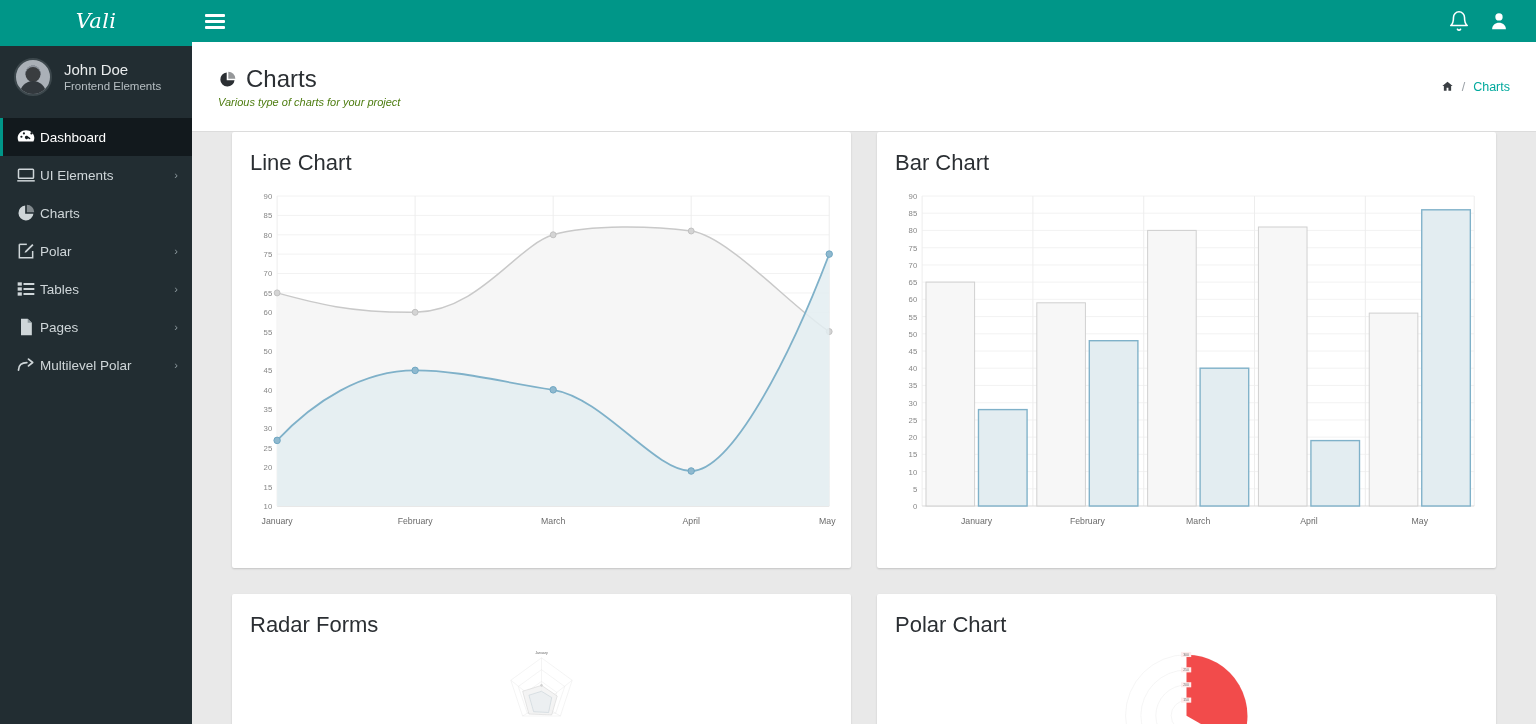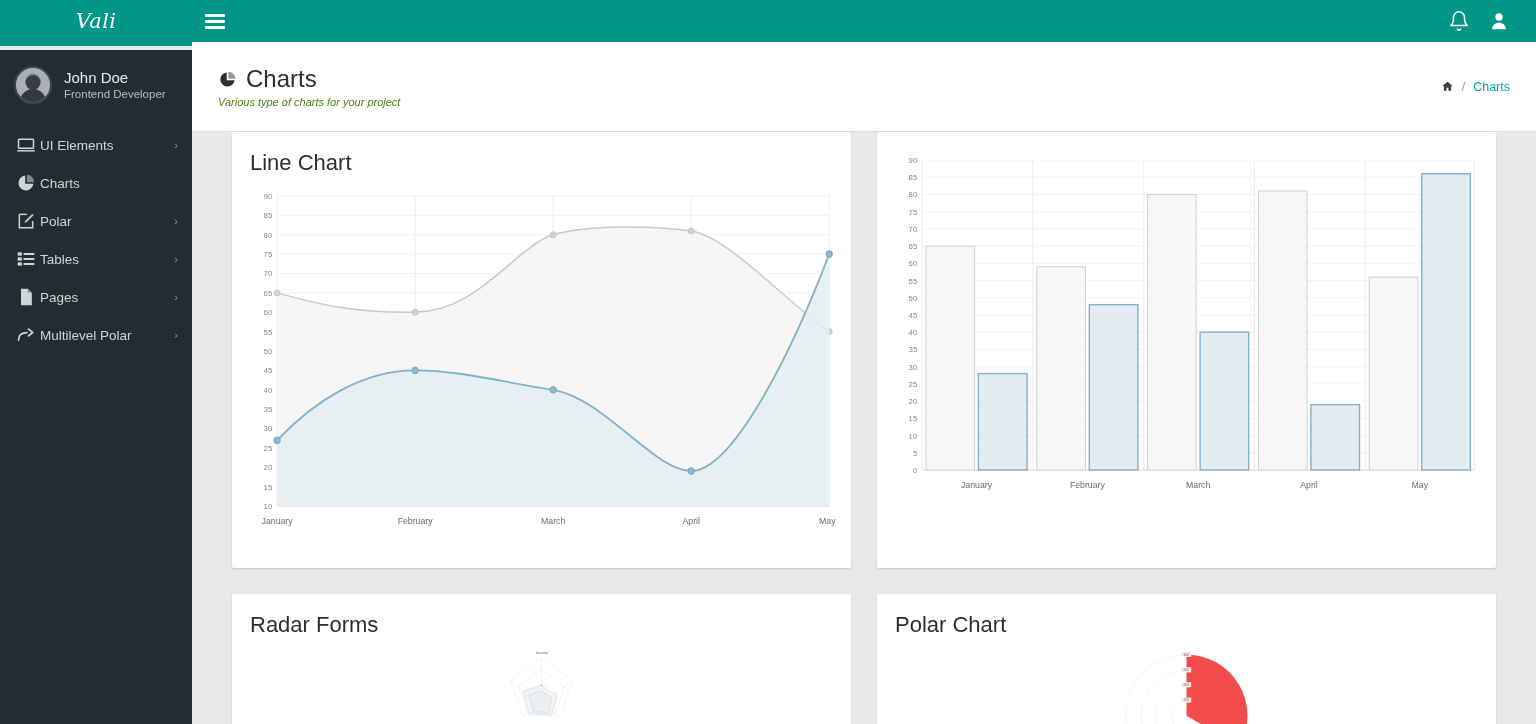--- a/index.html
+++ b/index.html
@@ -25,21 +25,21 @@
   }
   .topbar-right { margin-left: auto; display: flex; align-items: center; gap: 18px; padding-right: 26px; }
   .ticon { width: 22px; height: 22px; display: flex; align-items: center; justify-content: center; cursor: pointer; }
   .hamburger { width: 34px; height: 42px; margin-left: 6px; display: flex; flex-direction: column;
     align-items: center; justify-content: center; gap: 3px; cursor: pointer; }
   .hamburger span { display: block; width: 20px; height: 3px; background: #fff; border-radius: 1px; }
 
   
   .sidebar {
     position: absolute; top: 42px; left: 0; width: 192px; bottom: 0;
-    background: #222d32; z-index: 20; overflow: hidden; margin-top: 8px;
+    background: #222d32; z-index: 20; overflow: hidden;
   }
   .profile { display: flex; align-items: center; gap: 12px; padding: 16px 14px 18px 14px; }
   .avatar {
     width: 38px; height: 38px; border-radius: 50%;
     background: radial-gradient(circle at 50% 38%, #8c939c 0 28%, #aab0b7 29% 100%);
     border: 2px solid #3c474c; position: relative; overflow: hidden; flex: 0 0 auto;
   }
   .avatar::before { content:""; position:absolute; left:50%; top:7px; width:15px; height:15px;
     border-radius:50%; background:#3a3d40; transform:translateX(-50%); }
   .avatar::after { content:""; position:absolute; left:50%; bottom:-3px; width:26px; height:16px;
@@ -114,26 +114,35 @@
         </svg>
       </div>
     </div>
   </div>
 
   <div class="sidebar">
     <div class="profile">
       <div class="avatar"></div>
       <div>
         <div class="pname">John Doe</div>
-        <div class="prole">Frontend Developer</div>
+        <div class="prole">Frontend Elements</div>
       </div>
     </div>
 
     <div class="nav">
 
+      <div class="nav-item active">
+        <span class="nav-ico">
+          <svg viewBox="0 0 24 24" width="14" height="14" fill="#ffffff">
+            <path d="M12 4C6.5 4 2 8.2 2 13.3c0 1.5.4 2.9 1.1 4.2h17.8c.7-1.3 1.1-2.7 1.1-4.2C22 8.2 17.5 4 12 4zm-5.5 9a1.3 1.3 0 1 1 0-2.6 1.3 1.3 0 0 1 0 2.6zm3-4a1.3 1.3 0 1 1 0-2.6 1.3 1.3 0 0 1 0 2.6zm6.8 5.7-1.9-1.3a2 2 0 1 1-1.1-2.8l3.7 2.6a.9.9 0 0 1-.7 1.5zm2.2-5.7a1.3 1.3 0 1 1 0-2.6 1.3 1.3 0 0 1 0 2.6z"></path>
+          </svg>
+        </span>
+        <span class="nav-label">Dashboard</span>
+        <span class="caret"></span>
+      </div>
 
       <div class="nav-item">
         <span class="nav-ico">
           <svg viewBox="0 0 24 24" width="14" height="14" fill="none" stroke="#cfd6d9" stroke-width="1.8">
             <rect x="3" y="5" width="18" height="11" rx="1"></rect>
             <line x1="1.5" y1="19" x2="22.5" y2="19"></line>
           </svg>
         </span>
         <span class="nav-label">UI Elements</span>
         <span class="caret">›</span>
@@ -300,20 +309,21 @@
               <text class="xtick" x="174" y="338" text-anchor="middle">February</text>
               <text class="xtick" x="316" y="338" text-anchor="middle">March</text>
               <text class="xtick" x="458" y="338" text-anchor="middle">April</text>
               <text class="xtick" x="598" y="338" text-anchor="middle">May</text>
             </g>
           </svg>
         </div>
       </div>
 
       <div class="card">
+        <div class="card-head">Bar Chart</div>
         <div class="chart-box">
           <svg viewBox="0 0 608 372" preserveAspectRatio="none">
             <g>
               <line class="grid" x1="32" y1="10" x2="600" y2="10"></line>
               <line class="grid" x1="32" y1="27.2" x2="600" y2="27.2"></line>
               <line class="grid" x1="32" y1="44.4" x2="600" y2="44.4"></line>
               <line class="grid" x1="32" y1="61.7" x2="600" y2="61.7"></line>
               <line class="grid" x1="32" y1="78.9" x2="600" y2="78.9"></line>
               <line class="grid" x1="32" y1="96.1" x2="600" y2="96.1"></line>
               <line class="grid" x1="32" y1="113.3" x2="600" y2="113.3"></line>

